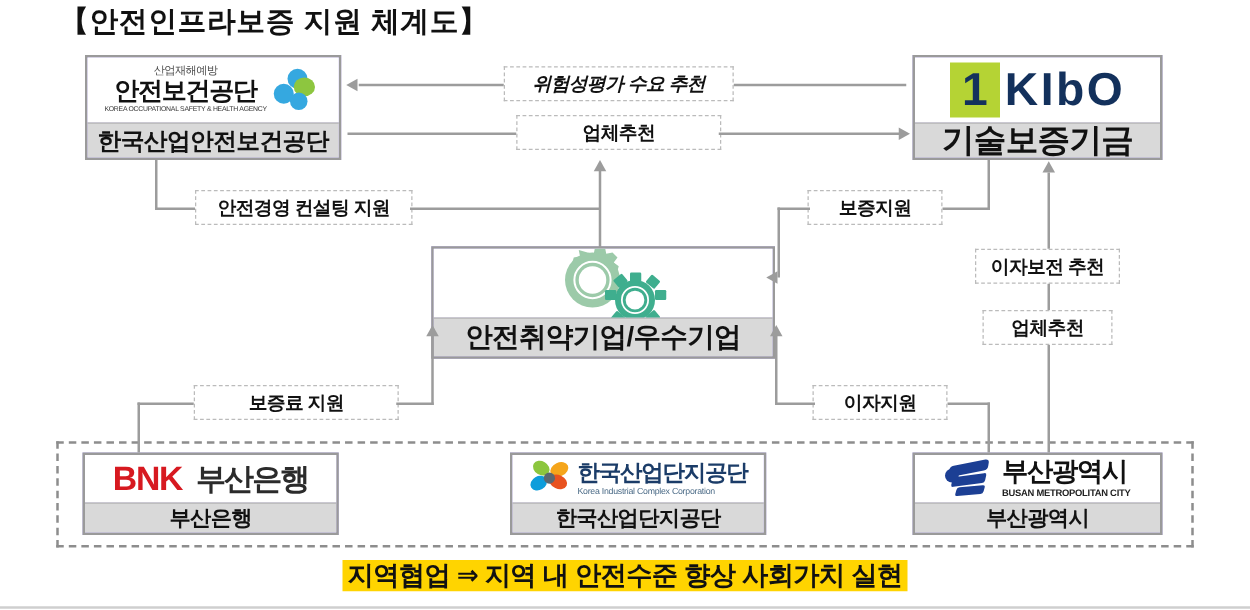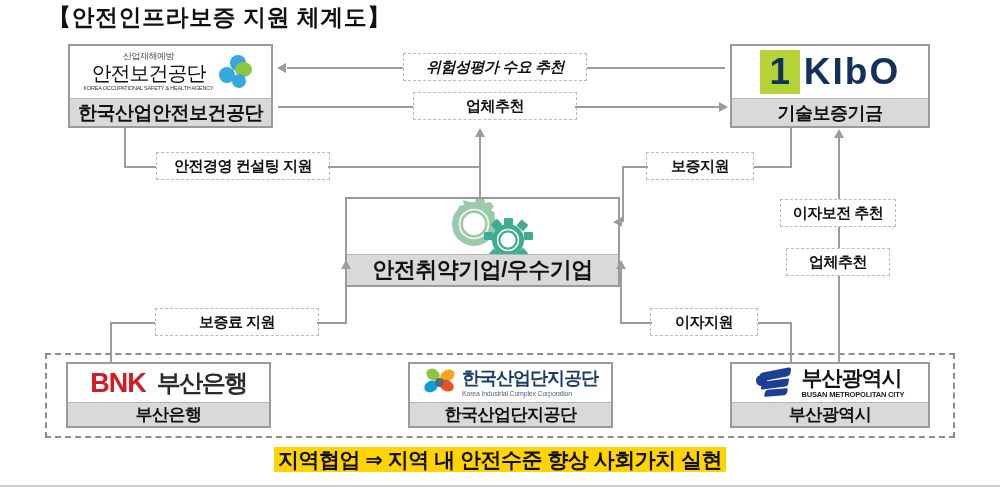--- a/index.html
+++ b/index.html
@@ -30,21 +30,21 @@
     background:#d9d9d9;border-top:1px solid #b5b5b5;
     text-align:center;font-weight:bold;color:#111;
     display:flex;align-items:center;justify-content:center;
     letter-spacing:-0.5px;
   }
 
   
   .kosha{display:flex;align-items:center;gap:6px;transform:translateX(-2px);}
   .kosha .txtcol{display:flex;flex-direction:column;align-items:center;line-height:1;}
   .kosha .l1{font-size:9px;color:#4a4a4a;letter-spacing:-0.5px;margin-bottom:2px;}
-  .kosha .l2{font-size:20px;font-weight:normal;color:#111;letter-spacing:-1px;}
+  .kosha .l2{font-size:20px;font-weight:bold;color:#111;letter-spacing:-1px;}
   .kosha .l3{font-size:5.5px;color:#333;letter-spacing:-0.2px;margin-top:3px;}
   .kosha .mark{width:34px;height:34px;position:relative;flex:0 0 auto;}
   .kosha .mark i{position:absolute;display:block;border-radius:50%;}
   .kosha .mark .b1{width:16px;height:16px;background:#35a8e0;left:11px;top:0;}
   .kosha .mark .b2{width:16px;height:16px;background:#35a8e0;left:0;top:12px;}
   .kosha .mark .b3{width:17px;height:15px;background:#8dc63f;left:16px;top:7px;border-radius:50%;}
   .kosha .mark .b4{width:14px;height:14px;background:#35a8e0;left:13px;top:19px;}
 
   
   .kibo{display:flex;align-items:center;}
@@ -146,21 +146,21 @@
     <div class="cap" style="height:27px;font-size:19px;">한국산업안전보건공단</div>
   </div>
 
   <div class="org" style="left:730px;top:44px;width:200px;height:84px;">
     <div class="logo">
       <div class="kibo">
         <div class="one">1</div>
         <div class="rest">KIbO</div>
       </div>
     </div>
-    <div class="cap" style="height:27px;font-size:18px;">기술보증기금</div>
+    <div class="cap" style="height:27px;font-size:26px;">기술보증기금</div>
   </div>
 
   <div class="org" style="left:345px;top:197px;width:275px;height:90px;">
     <div class="logo">
       <div class="gears">
         <svg width="110" height="62" viewBox="0 0 110 62" aria-hidden="true">
           <g fill="#9ccaa9">
             <path d="M42 6 l5 1 1-5 h8 l1 5 5-1 4 4 -3 4 4 3 -2 7 -5 1 1 5 -6 5 -4-3 -3 4 -7-2 -1-5 -5 1 -5-6 3-4 -4-3 2-7 5-1 -1-5z"></path>
             <circle cx="46" cy="28" r="22"></circle>
           </g>

